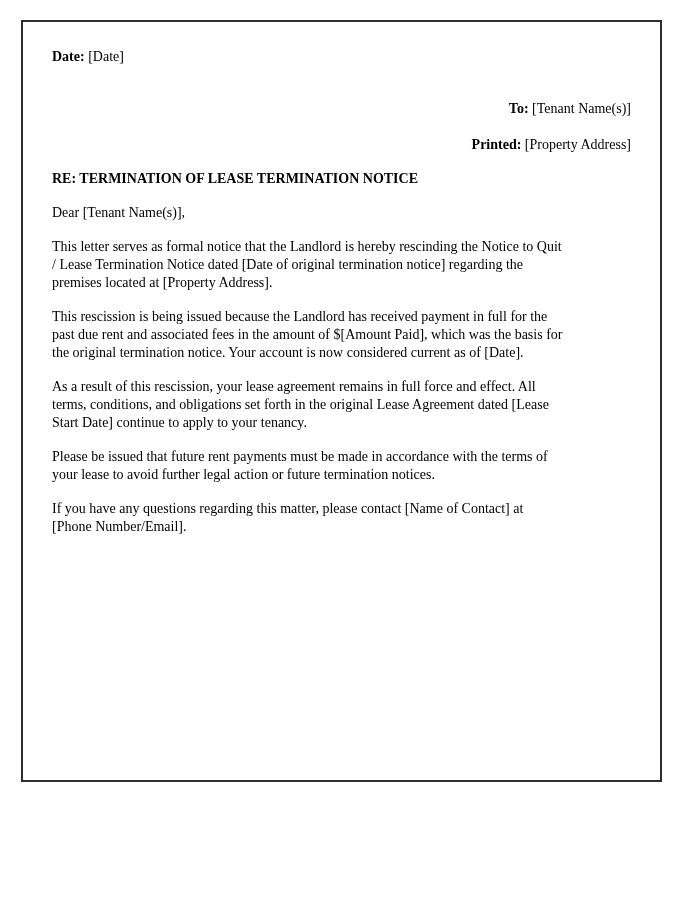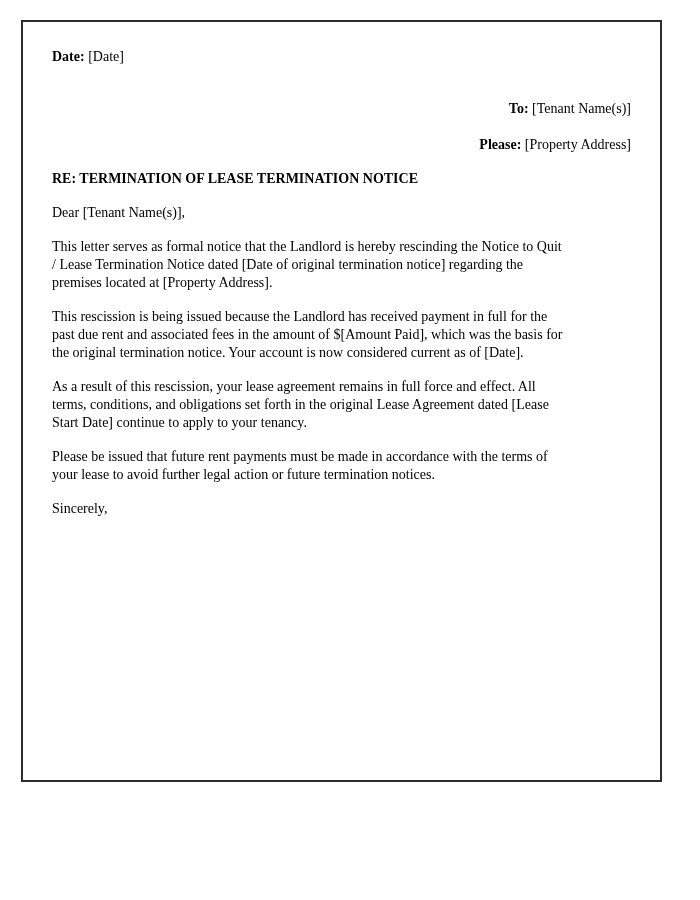--- a/index.html
+++ b/index.html
@@ -55,37 +55,38 @@
 
     <div class="block">
       <span class="lbl">Date:</span><span>[Date]</span>
     </div>
 
     <div class="block">
       <div class="line">
         <span class="lbl">To:</span><span>[Tenant Name(s)]</span>
       </div>
       <div class="line">
-        <span class="lbl">Please:</span><span>[Property Address]</span>
+        <span class="lbl">Printed:</span><span>[Property Address]</span>
       </div>
     </div>
 
     <div class="block subject">RE: TERMINATION OF LEASE TERMINATION NOTICE</div>
 
     <div class="block">Dear [Tenant Name(s)],</div>
 
     <div class="block para">This letter serves as formal notice that the Landlord is hereby rescinding the Notice to Quit
 / Lease Termination Notice dated [Date of original termination notice] regarding the
 premises located at [Property Address].</div>
     <div class="block para">This rescission is being issued because the Landlord has received payment in full for the
 past due rent and associated fees in the amount of $[Amount Paid], which was the basis for
 the original termination notice. Your account is now considered current as of [Date].</div>
     <div class="block para">As a result of this rescission, your lease agreement remains in full force and effect. All
 terms, conditions, and obligations set forth in the original Lease Agreement dated [Lease
 Start Date] continue to apply to your tenancy.</div>
     <div class="block para">Please be issued that future rent payments must be made in accordance with the terms of
 your lease to avoid further legal action or future termination notices.</div>
+    <div class="block para">If you have any questions regarding this matter, please contact [Name of Contact] at
+[Phone Number/Email].</div>
 
-    <div class="block">Sincerely,</div>
 
 
   </div>
 </div>
 
 </body></html>

